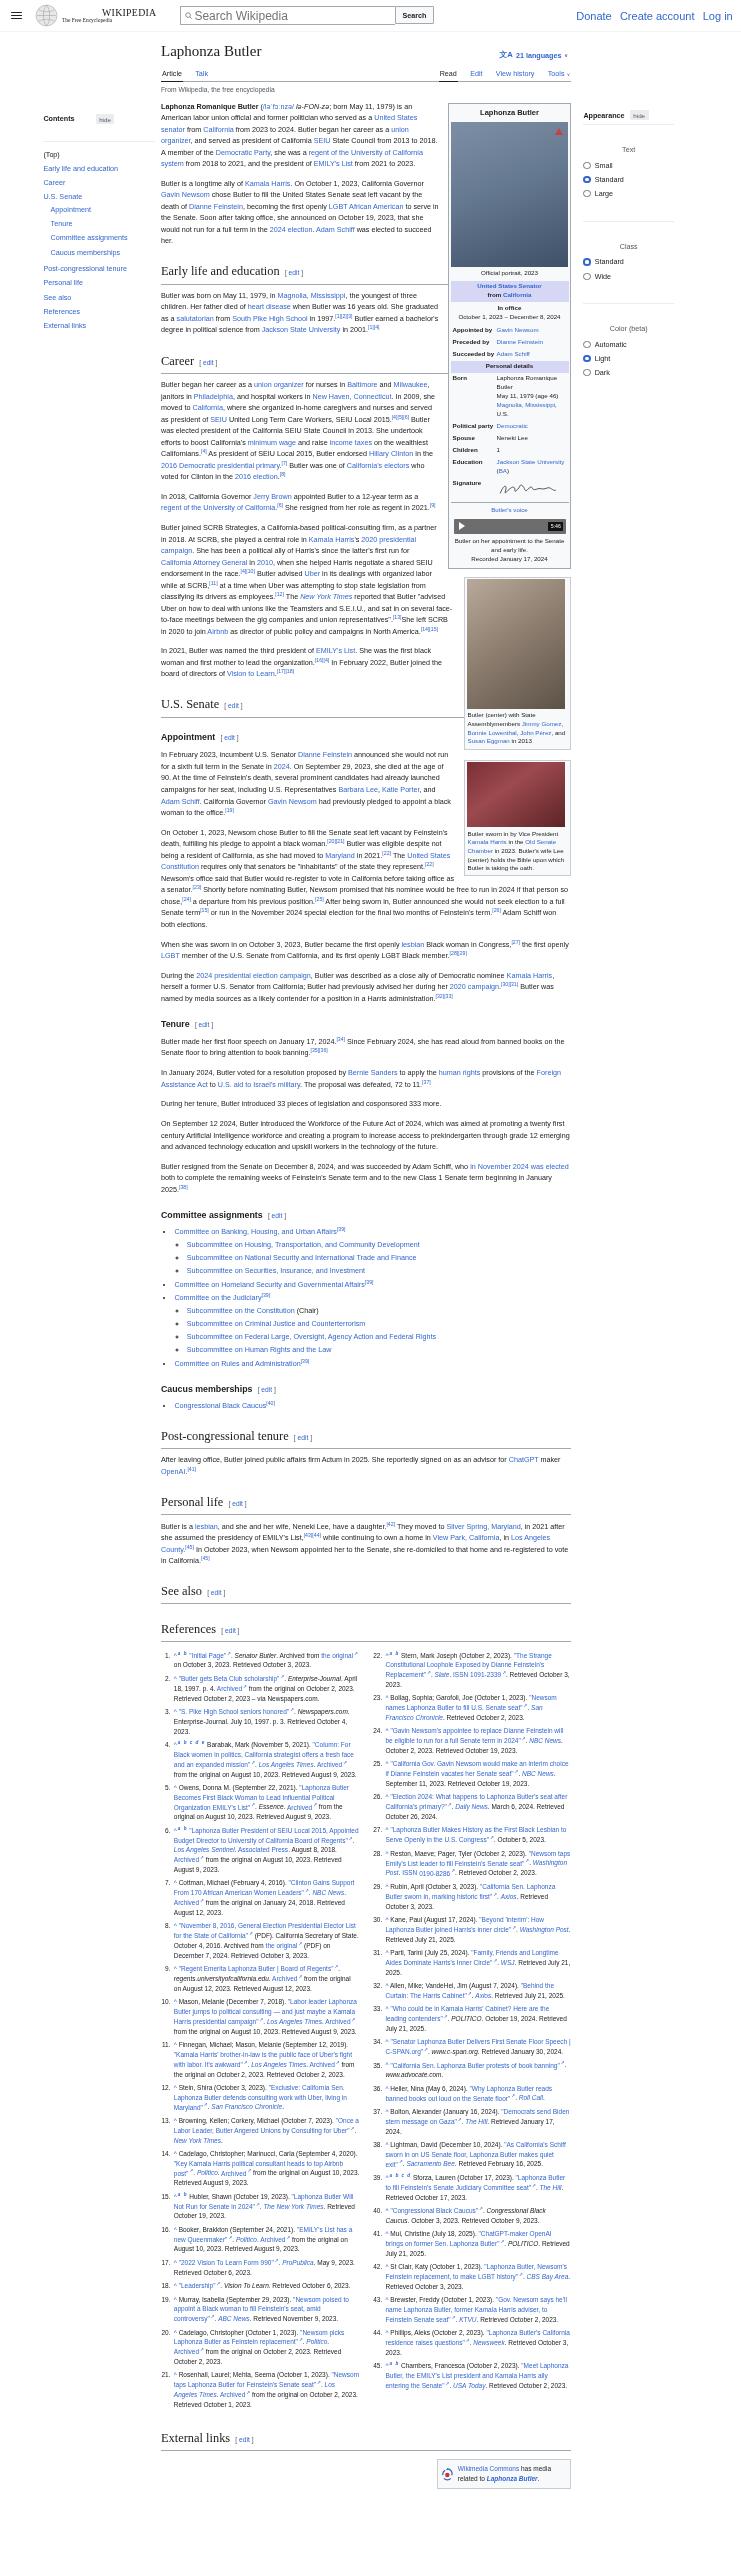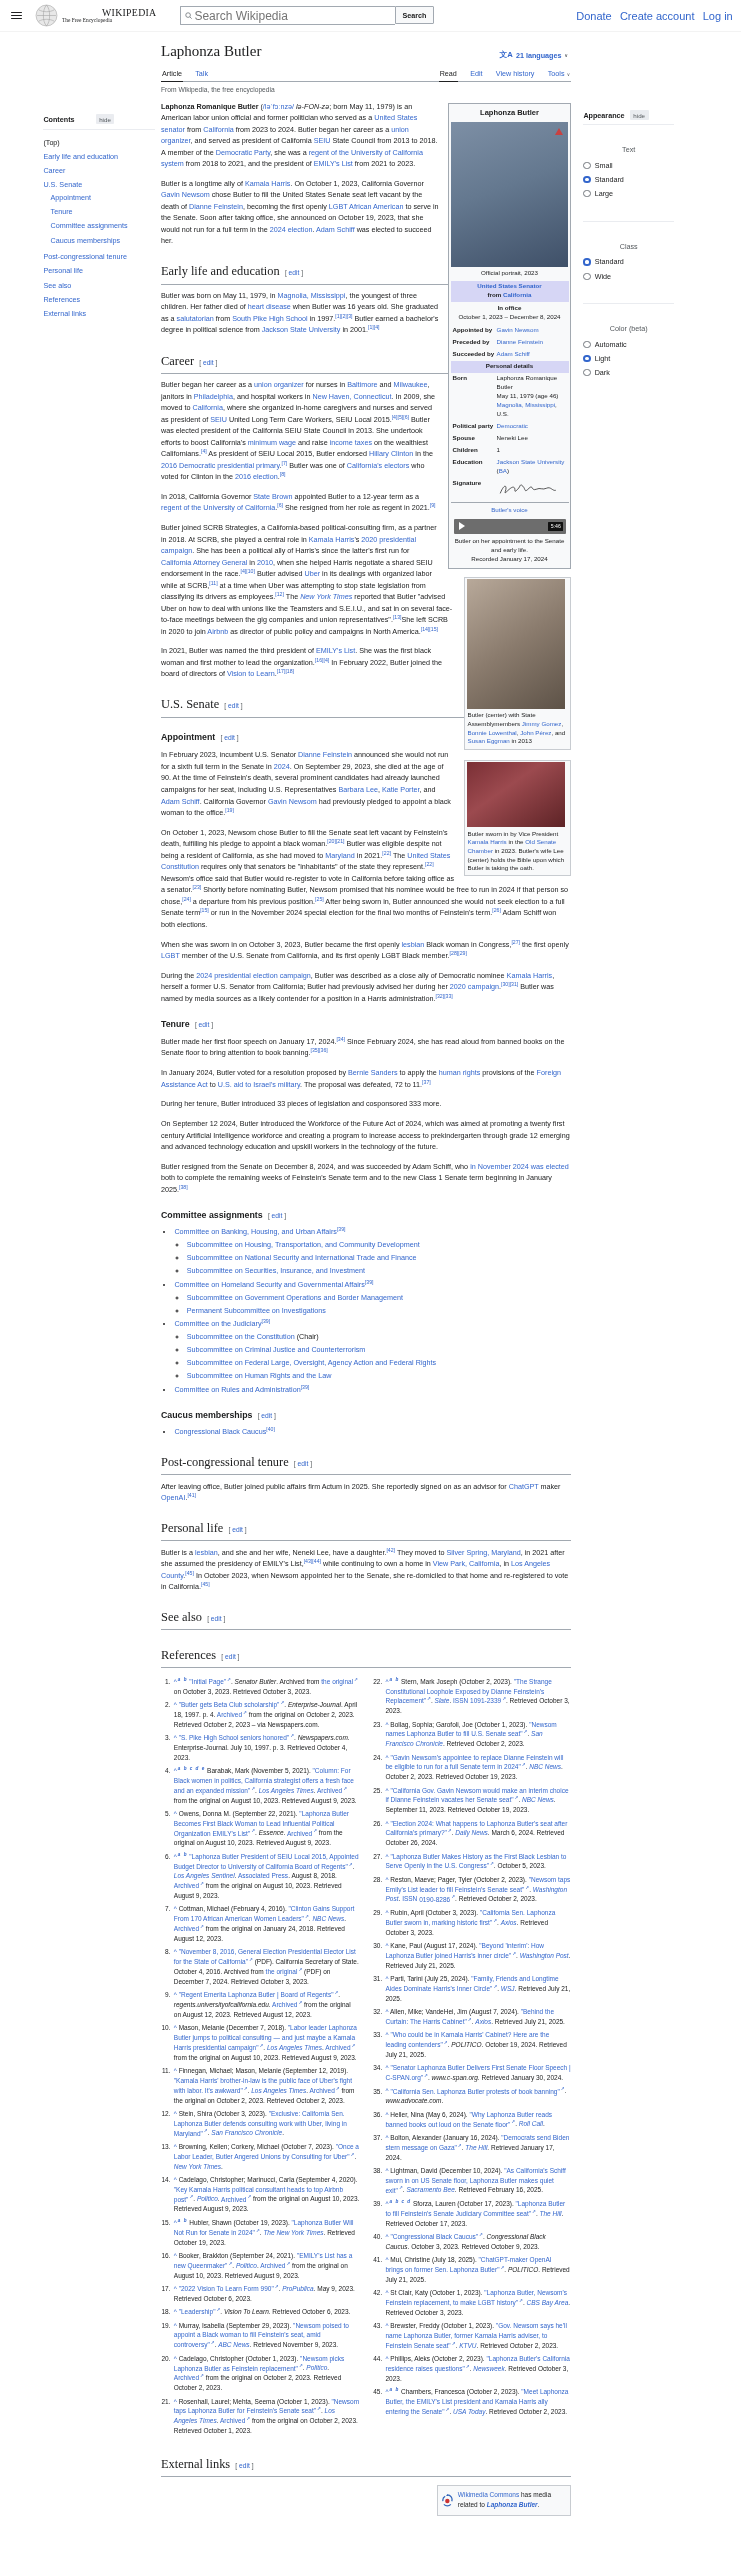--- a/index.html
+++ b/index.html
@@ -18,21 +18,21 @@
   .wordmark .wm1{font-size:9.8px;letter-spacing:0.3px;margin-left:40px;}
   .wordmark .wm2{font-size:5.4px;}
   .searchbar{display:flex;margin-left:18.5px;}
   .search-input-wrap{display:flex;align-items:center;border:0.5px solid #a2a9b1;border-right:0;border-radius:1px 0 0 1px;width:206px;height:17.5px;padding:0 4.1px;background:#fff;}
   .search-input-wrap input{border:0;outline:none;font-size:12px;flex:1;font-family:"Liberation Sans",sans-serif;color:#202122;}
   .search-btn{height:18.5px;border:0.5px solid #a2a9b1;background:#f8f9fa;font-weight:bold;font-size:7.2px;padding:0 6.2px;border-radius:0 1px 1px 0;cursor:pointer;color:#202122;}
   .hdr-links{margin-left:auto;display:flex;gap:8.2px;font-size:11px;align-items:center;}
   
   .page-body{display:flex;padding-left:31px;}
   .toc{width:130px;flex:0 0 130px;padding:82px 6.2px 0 12.4px;font-size:7.2px;box-sizing:border-box;}
-  .toc-head{font-weight:bold;display:flex;align-items:center;gap:21px;margin-bottom:5px;}
+  .toc-head{font-weight:bold;display:flex;align-items:flex-start;gap:21px;margin-bottom:17px;}
   .chip{border:0;background:#eaecf0;color:#54595d;font-size:6.2px;padding:1.5px 3.6px;border-radius:1px;cursor:pointer;}
   #toc-list{list-style:none;margin:0;padding:0;border-top:0.5px solid #eaecf0;padding-top:5.2px;}
   #toc-list li{padding:2.6px 0;}
   #toc-list a{color:#3366cc;display:block;}
   #toc-list li.top a{color:#202122;}
   #toc-list ul{list-style:none;padding-left:7.2px;margin:1px 0 0;}
   .content{width:410px;flex:0 0 410px;box-sizing:border-box;padding-top:6.2px;}
   .right-rail{width:103px;flex:0 0 103px;padding:78px 0 0 12.4px;font-size:7.2px;box-sizing:border-box;}
   .rr-head{font-weight:bold;display:flex;gap:5.2px;align-items:center;margin-bottom:4.1px;}
   .rr-group{border-top:0.5px solid #eaecf0;padding:20px 0;color:#54595d;text-align:center;}
@@ -279,21 +279,21 @@
 
         <h2 class="sec"><span>Early life and education</span><span class="editsection"><a>edit</a></span></h2>
         <p>Butler was born on May 11, 1979, in <a class="wl">Magnolia, Mississippi</a>, the youngest of three children. Her father died of <a class="wl">heart disease</a> when Butler was 16 years old. She graduated as a <a class="wl">salutatorian</a> from <a class="wl">South Pike High School</a> in 1997.<sup class="ref">[1]</sup><sup class="ref">[2]</sup><sup class="ref">[3]</sup> Butler earned a bachelor's degree in political science from <a class="wl">Jackson State University</a> in 2001.<sup class="ref">[1]</sup><sup class="ref">[4]</sup></p>
 
         <h2 class="sec"><span>Career</span><span class="editsection"><a>edit</a></span></h2>
         <figure class="thumb" style="margin-top:1px">
           <div class="timg career"></div>
           <figcaption class="tcap">Butler (center) with State Assemblymembers <a class="wl">Jimmy Gomez</a>, <a class="wl">Bonnie Lowenthal</a>, <a class="wl">John Pérez</a>, and <a class="wl">Susan Eggman</a> in 2013</figcaption>
         </figure>
         <p>Butler began her career as a <a class="wl">union organizer</a> for nurses in <a class="wl">Baltimore</a> and <a class="wl">Milwaukee</a>, janitors in <a class="wl">Philadelphia</a>, and hospital workers in <a class="wl">New Haven, Connecticut</a>. In 2009, she moved to <a class="wl">California</a>, where she organized in-home caregivers and nurses and served as president of <a class="wl">SEIU</a> United Long Term Care Workers, SEIU Local 2015.<sup class="ref">[4]</sup><sup class="ref">[5]</sup><sup class="ref">[6]</sup> Butler was elected president of the California SEIU State Council in 2013. She undertook efforts to boost California's <a class="wl">minimum wage</a> and raise <a class="wl">income taxes</a> on the wealthiest Californians.<sup class="ref">[4]</sup> As president of SEIU Local 2015, Butler endorsed <a class="wl">Hillary Clinton</a> in the <a class="wl">2016 Democratic presidential primary</a>.<sup class="ref">[7]</sup> Butler was one of <a class="wl">California's electors</a> who voted for Clinton in the <a class="wl">2016 election</a>.<sup class="ref">[8]</sup></p>
-        <p>In 2018, California Governor <a class="wl">State Brown</a> appointed Butler to a 12-year term as a <a class="wl">regent of the University of California</a>.<sup class="ref">[6]</sup> She resigned from her role as regent in 2021.<sup class="ref">[9]</sup></p>
+        <p>In 2018, California Governor <a class="wl">Jerry Brown</a> appointed Butler to a 12-year term as a <a class="wl">regent of the University of California</a>.<sup class="ref">[6]</sup> She resigned from her role as regent in 2021.<sup class="ref">[9]</sup></p>
         <p>Butler joined SCRB Strategies, a California-based political-consulting firm, as a partner in 2018. At SCRB, she played a central role in <a class="wl">Kamala Harris</a>'s <a class="wl">2020 presidential campaign</a>. She has been a political ally of Harris's since the latter's first run for <a class="wl">California Attorney General</a> in <a class="wl">2010</a>, when she helped Harris negotiate a shared SEIU endorsement in the race.<sup class="ref">[4]</sup><sup class="ref">[10]</sup> Butler advised <a class="wl">Uber</a> in its dealings with organized labor while at SCRB,<sup class="ref">[11]</sup> at a time when Uber was attempting to stop state legislation from classifying its drivers as employees.<sup class="ref">[12]</sup> The <a class="wl il">New York Times</a> reported that Butler "advised Uber on how to deal with unions like the Teamsters and S.E.I.U., and sat in on several face-to-face meetings between the gig companies and union representatives".<sup class="ref">[13]</sup>She left SCRB in 2020 to join <a class="wl">Airbnb</a> as director of public policy and campaigns in North America.<sup class="ref">[14]</sup><sup class="ref">[15]</sup></p>
         <p>In 2021, Butler was named the third president of <a class="wl">EMILY's List</a>. She was the first black woman and first mother to lead the organization.<sup class="ref">[16]</sup><sup class="ref">[4]</sup> In February 2022, Butler joined the board of directors of <a class="wl">Vision to Learn</a>.<sup class="ref">[17]</sup><sup class="ref">[18]</sup></p>
 
         <h2 class="sec"><span>U.S. Senate</span><span class="editsection"><a>edit</a></span></h2>
 
         <h3 class="sec"><span>Appointment</span><span class="editsection"><a>edit</a></span></h3>
         <figure class="thumb">
           <div class="timg sworn"></div>
           <figcaption class="tcap">Butler sworn in by Vice President <a class="wl">Kamala Harris</a> in the <a class="wl">Old Senate Chamber</a> in 2023. Butler's wife Lee (center) holds the Bible upon which Butler is taking the oath.</figcaption>
         </figure>
@@ -310,24 +310,21 @@
         <p>Butler resigned from the Senate on December 8, 2024, and was succeeded by Adam Schiff, who <a class="wl">in November 2024 was elected</a> both to complete the remaining weeks of Feinstein's Senate term and to the new Class 1 Senate term beginning in January 2025.<sup class="ref">[38]</sup></p>
 
         <h3 class="sec"><span>Committee assignments</span><span class="editsection"><a>edit</a></span></h3>
         <div id="committee-tree">
             <ul class="tree-l1">
               <li><a class="wl">Committee on Banking, Housing, and Urban Affairs</a><sup class="ref">[39]</sup><ul class="tree-l2">
                   <li><a class="wl">Subcommittee on Housing, Transportation, and Community Development</a></li>
                   <li><a class="wl">Subcommittee on National Security and International Trade and Finance</a></li>
                   <li><a class="wl">Subcommittee on Securities, Insurance, and Investment</a></li>
                 </ul></li>
-              <li><a class="wl">Committee on Homeland Security and Governmental Affairs</a><sup class="ref">[39]</sup><ul class="tree-l2">
-                  <li><a class="wl">Subcommittee on Government Operations and Border Management</a></li>
-                  <li><a class="wl">Permanent Subcommittee on Investigations</a></li>
-                </ul></li>
+              <li><a class="wl">Committee on Homeland Security and Governmental Affairs</a><sup class="ref">[39]</sup></li>
               <li><a class="wl">Committee on the Judiciary</a><sup class="ref">[39]</sup><ul class="tree-l2">
                   <li><a class="wl">Subcommittee on the Constitution</a> (Chair)</li>
                   <li><a class="wl">Subcommittee on Criminal Justice and Counterterrorism</a></li>
                   <li><a class="wl">Subcommittee on Federal Large, Oversight, Agency Action and Federal Rights</a></li>
                   <li><a class="wl">Subcommittee on Human Rights and the Law</a></li>
                 </ul></li>
               <li><a class="wl">Committee on Rules and Administration</a><sup class="ref">[39]</sup></li>
             </ul>
           </div>
 

